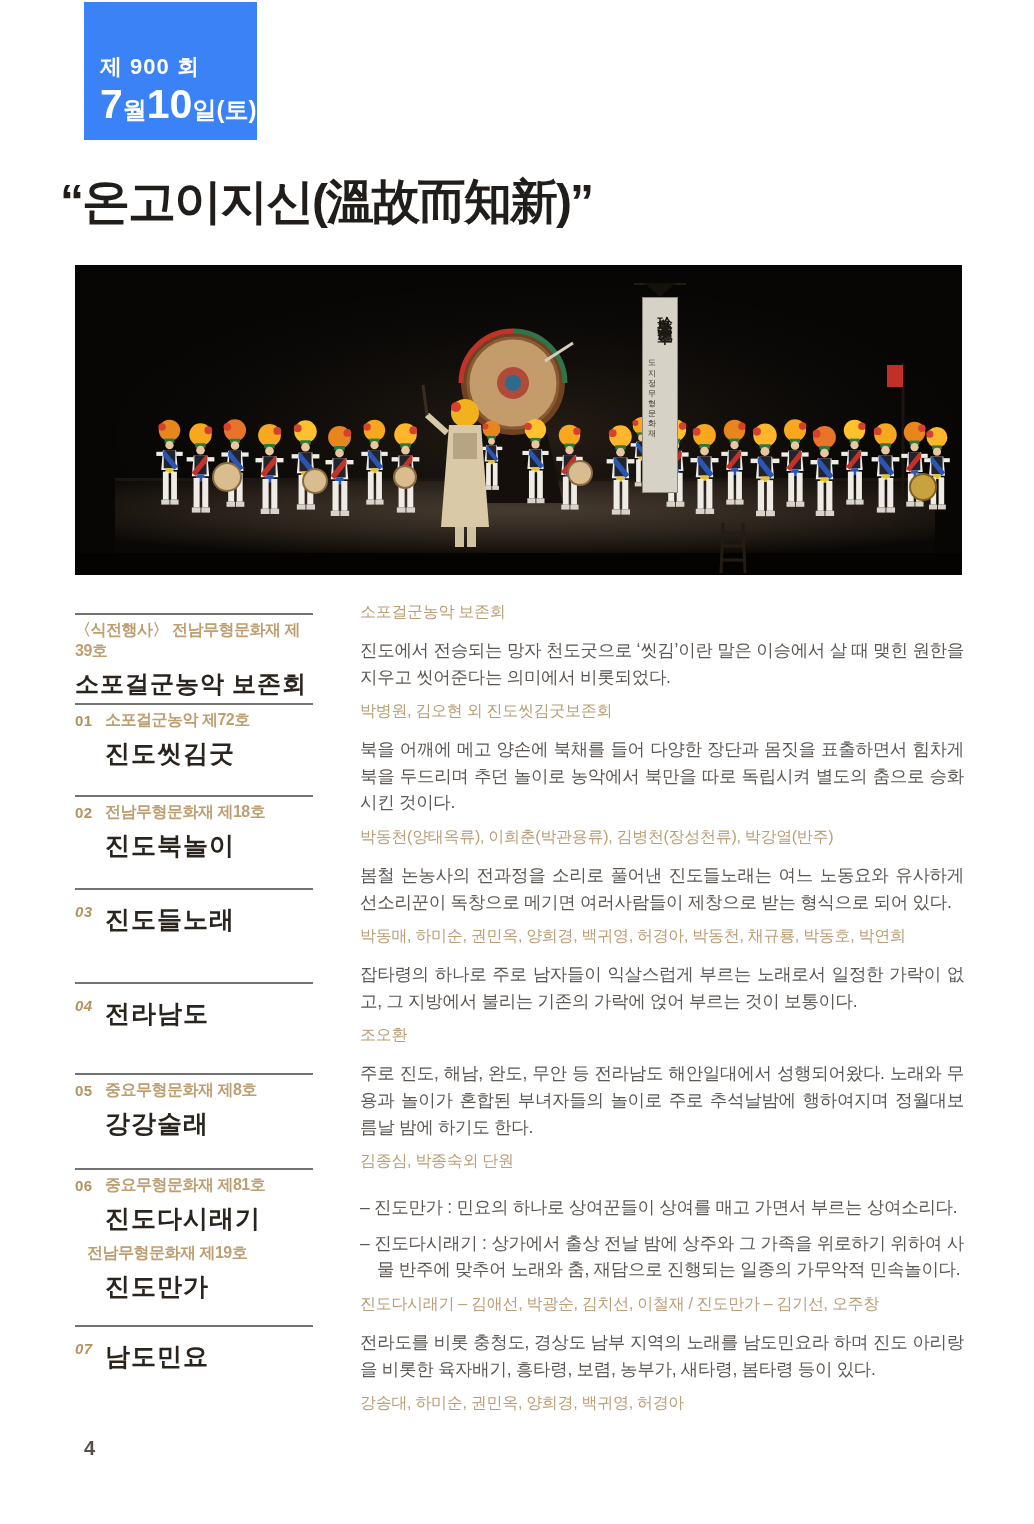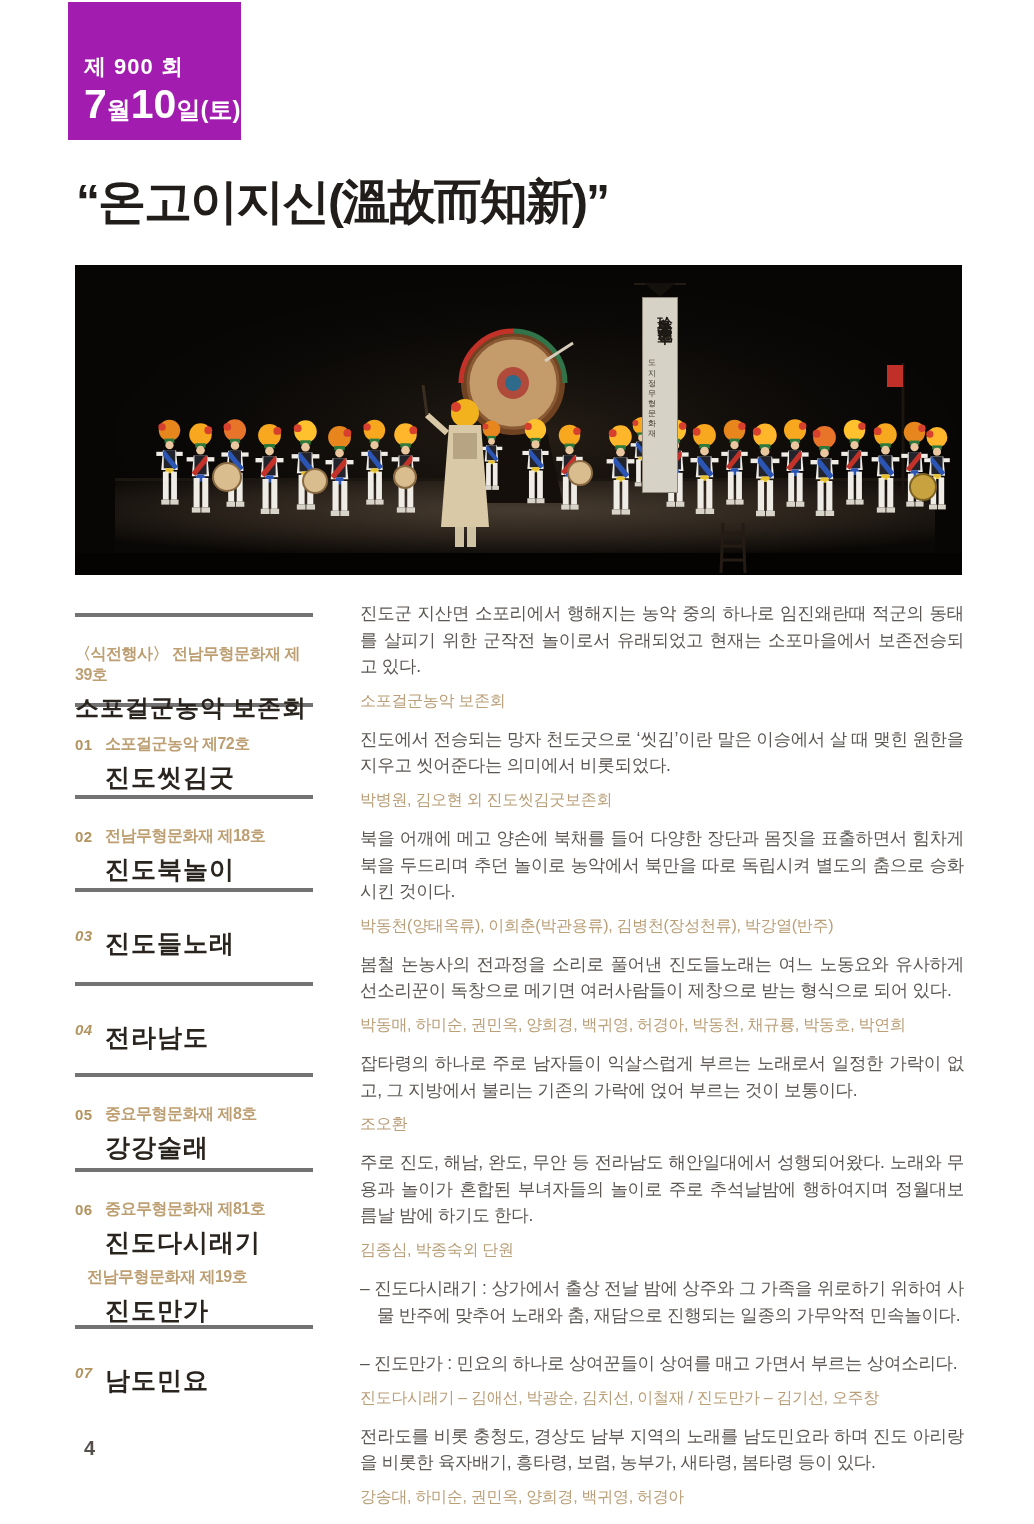--- a/index.html
+++ b/index.html
@@ -5,31 +5,31 @@
   * { margin:0; padding:0; box-sizing:border-box; }
   html,body { background:#ffffff; }
   .page {
     position:relative; width:1034px; height:1524px; margin:0 auto;
     background:#ffffff; overflow:hidden;
     font-family:"Liberation Sans", sans-serif;
   }
 
   
   .badge {
-    position:absolute; left:68px; top:2px; width:173px; height:138px;
-    background:#a21caf; color:#fff; padding:50px 0 0 16px;
+    position:absolute; left:84px; top:2px; width:173px; height:138px;
+    background:#3b82f6; color:#fff; padding:50px 0 0 16px;
   }
   .badge .round { font-size:22px; font-weight:700; letter-spacing:1px; }
   .badge .date { margin-top:2px; line-height:1; white-space:nowrap; }
   .badge .date .big { font-size:41px; font-weight:700; }
   .badge .date .small { font-size:24px; font-weight:700; }
 
   
   .main-title {
-    position:absolute; left:76px; top:170px; width:900px;
+    position:absolute; left:60px; top:170px; width:900px;
     font-size:48px; font-weight:800; color:#211d1a; letter-spacing:-2px;
     font-family:"Liberation Sans", sans-serif;
   }
 
   
   .photo {
     position:absolute; left:75px; top:265px; width:887px; height:310px;
     background:#070605; overflow:hidden;
   }
   .photo svg { display:block; width:887px; height:310px; }
@@ -53,21 +53,21 @@
     font-size:15px; letter-spacing:3px; color:#1d1914;
   }
   .banner .side {
     position:absolute; left:2px; top:56px; height:130px;
     writing-mode:vertical-rl; text-orientation:upright;
     font-size:8px; letter-spacing:2px; color:#403a30;
   }
 
   
   .sidebar { position:absolute; left:75px; top:613px; width:238px; }
-  .s-item { border-top:4px solid #737373; padding-top:27px; }
+  .s-item { border-top:2px solid #737373; padding-top:5px; }
   .s-item .toprow { display:flex; align-items:flex-start; }
   .s-num {
     color:#b3935f; font-size:15px; font-weight:700; width:30px; flex:0 0 30px;
     padding-top:2px; letter-spacing:0.5px;
   }
   .s-label { color:#bd9f72; font-size:16px; font-weight:700; letter-spacing:-0.5px; }
   .s-title {
     font-family:"Liberation Serif", serif; color:#2a241f; font-weight:600;
     font-size:25px; letter-spacing:1px; margin-top:6px;
   }
@@ -303,34 +303,33 @@
     <div class="s-item h75">
       <div class="toprow titlerow">
         <span class="s-num">07</span>
         <span class="s-title inline">남도민요</span>
       </div>
     </div>
 
   </div>
 
   <div class="maincol">
-    <p class="blk-body">진도군 지산면 소포리에서 행해지는 농악 중의 하나로 임진왜란때 적군의 동태를 살피기 위한 군작전 놀이로서 유래되었고 현재는 소포마을에서 보존전승되고 있다.</p>
     <p class="blk-credit">소포걸군농악 보존회</p>
     <p class="blk-body">진도에서 전승되는 망자 천도굿으로 ‘씻김’이란 말은 이승에서 살 때 맺힌 원한을 지우고 씻어준다는 의미에서 비롯되었다.</p>
     <p class="blk-credit">박병원, 김오현 외 진도씻김굿보존회</p>
     <p class="blk-body">북을 어깨에 메고 양손에 북채를 들어 다양한 장단과 몸짓을 표출하면서 힘차게 북을 두드리며 추던 놀이로 농악에서 북만을 따로 독립시켜 별도의 춤으로 승화시킨 것이다.</p>
     <p class="blk-credit">박동천(양태옥류), 이희춘(박관용류), 김병천(장성천류), 박강열(반주)</p>
     <p class="blk-body">봄철 논농사의 전과정을 소리로 풀어낸 진도들노래는 여느 노동요와 유사하게 선소리꾼이 독창으로 메기면 여러사람들이 제창으로 받는 형식으로 되어 있다.</p>
     <p class="blk-credit">박동매, 하미순, 권민옥, 양희경, 백귀영, 허경아, 박동천, 채규룡, 박동호, 박연희</p>
     <p class="blk-body">잡타령의 하나로 주로 남자들이 익살스럽게 부르는 노래로서 일정한 가락이 없고, 그 지방에서 불리는 기존의 가락에 얹어 부르는 것이 보통이다.</p>
     <p class="blk-credit">조오환</p>
     <p class="blk-body">주로 진도, 해남, 완도, 무안 등 전라남도 해안일대에서 성행되어왔다. 노래와 무용과 놀이가 혼합된 부녀자들의 놀이로 주로 추석날밤에 행하여지며 정월대보름날 밤에 하기도 한다.</p>
     <p class="blk-credit">김종심, 박종숙외 단원</p>
+    <p class="blk-body hang gap20">– 진도만가 : 민요의 하나로 상여꾼들이 상여를 매고 가면서 부르는 상여소리다.</p>
     <p class="blk-body hang">– 진도다시래기 : 상가에서 출상 전날 밤에 상주와 그 가족을 위로하기 위하여 사물 반주에 맞추어 노래와 춤, 재담으로 진행되는 일종의 가무악적 민속놀이다.</p>
-    <p class="blk-body hang gap20">– 진도만가 : 민요의 하나로 상여꾼들이 상여를 매고 가면서 부르는 상여소리다.</p>
     <p class="blk-credit">진도다시래기 – 김애선, 박광순, 김치선, 이철재 / 진도만가 – 김기선, 오주창</p>
     <p class="blk-body gap26">전라도를 비롯 충청도, 경상도 남부 지역의 노래를 남도민요라 하며 진도 아리랑을 비롯한 육자배기, 흥타령, 보렴, 농부가, 새타령, 봄타령 등이 있다.</p>
     <p class="blk-credit">강송대, 하미순, 권민옥, 양희경, 백귀영, 허경아</p>
   </div>
 
   <div class="page-num">4</div>
 
 </div>
 
 </body></html>

